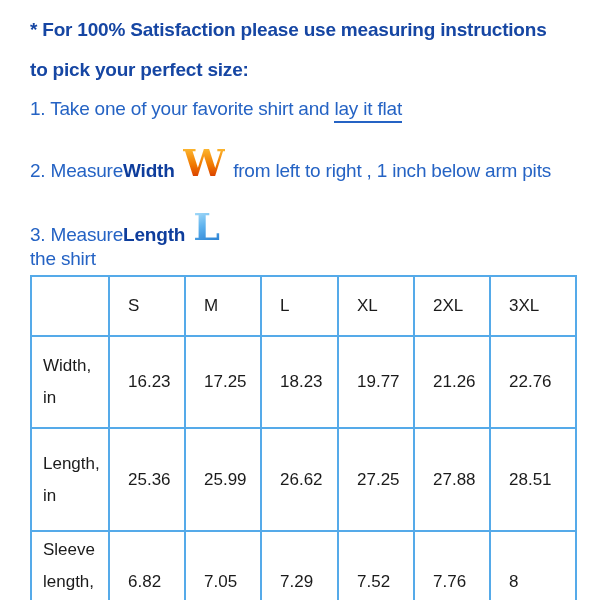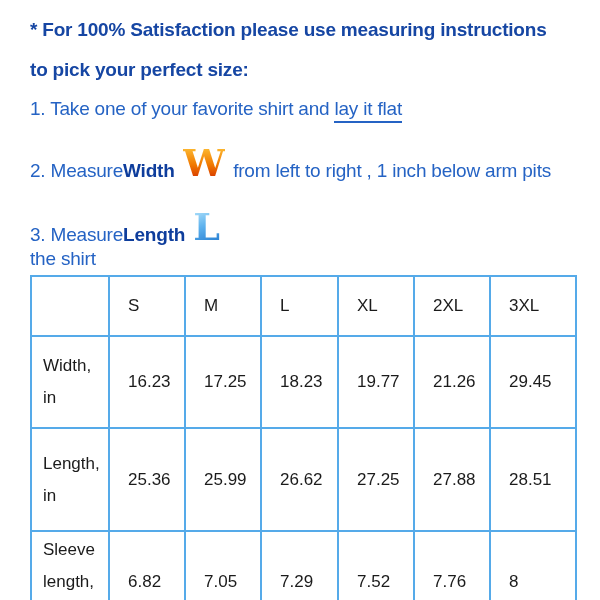--- a/index.html
+++ b/index.html
@@ -123,21 +123,21 @@
       <th>2XL</th>
       <th>3XL</th>
     </tr>
     <tr class="row-width">
       <td class="row-label">Width, in</td>
       <td>16.23</td>
       <td>17.25</td>
       <td>18.23</td>
       <td>19.77</td>
       <td>21.26</td>
-      <td>29.45</td>
+      <td>22.76</td>
     </tr>
     <tr class="row-length">
       <td class="row-label">Length, in</td>
       <td>25.36</td>
       <td>25.99</td>
       <td>26.62</td>
       <td>27.25</td>
       <td>27.88</td>
       <td>28.51</td>
     </tr>

